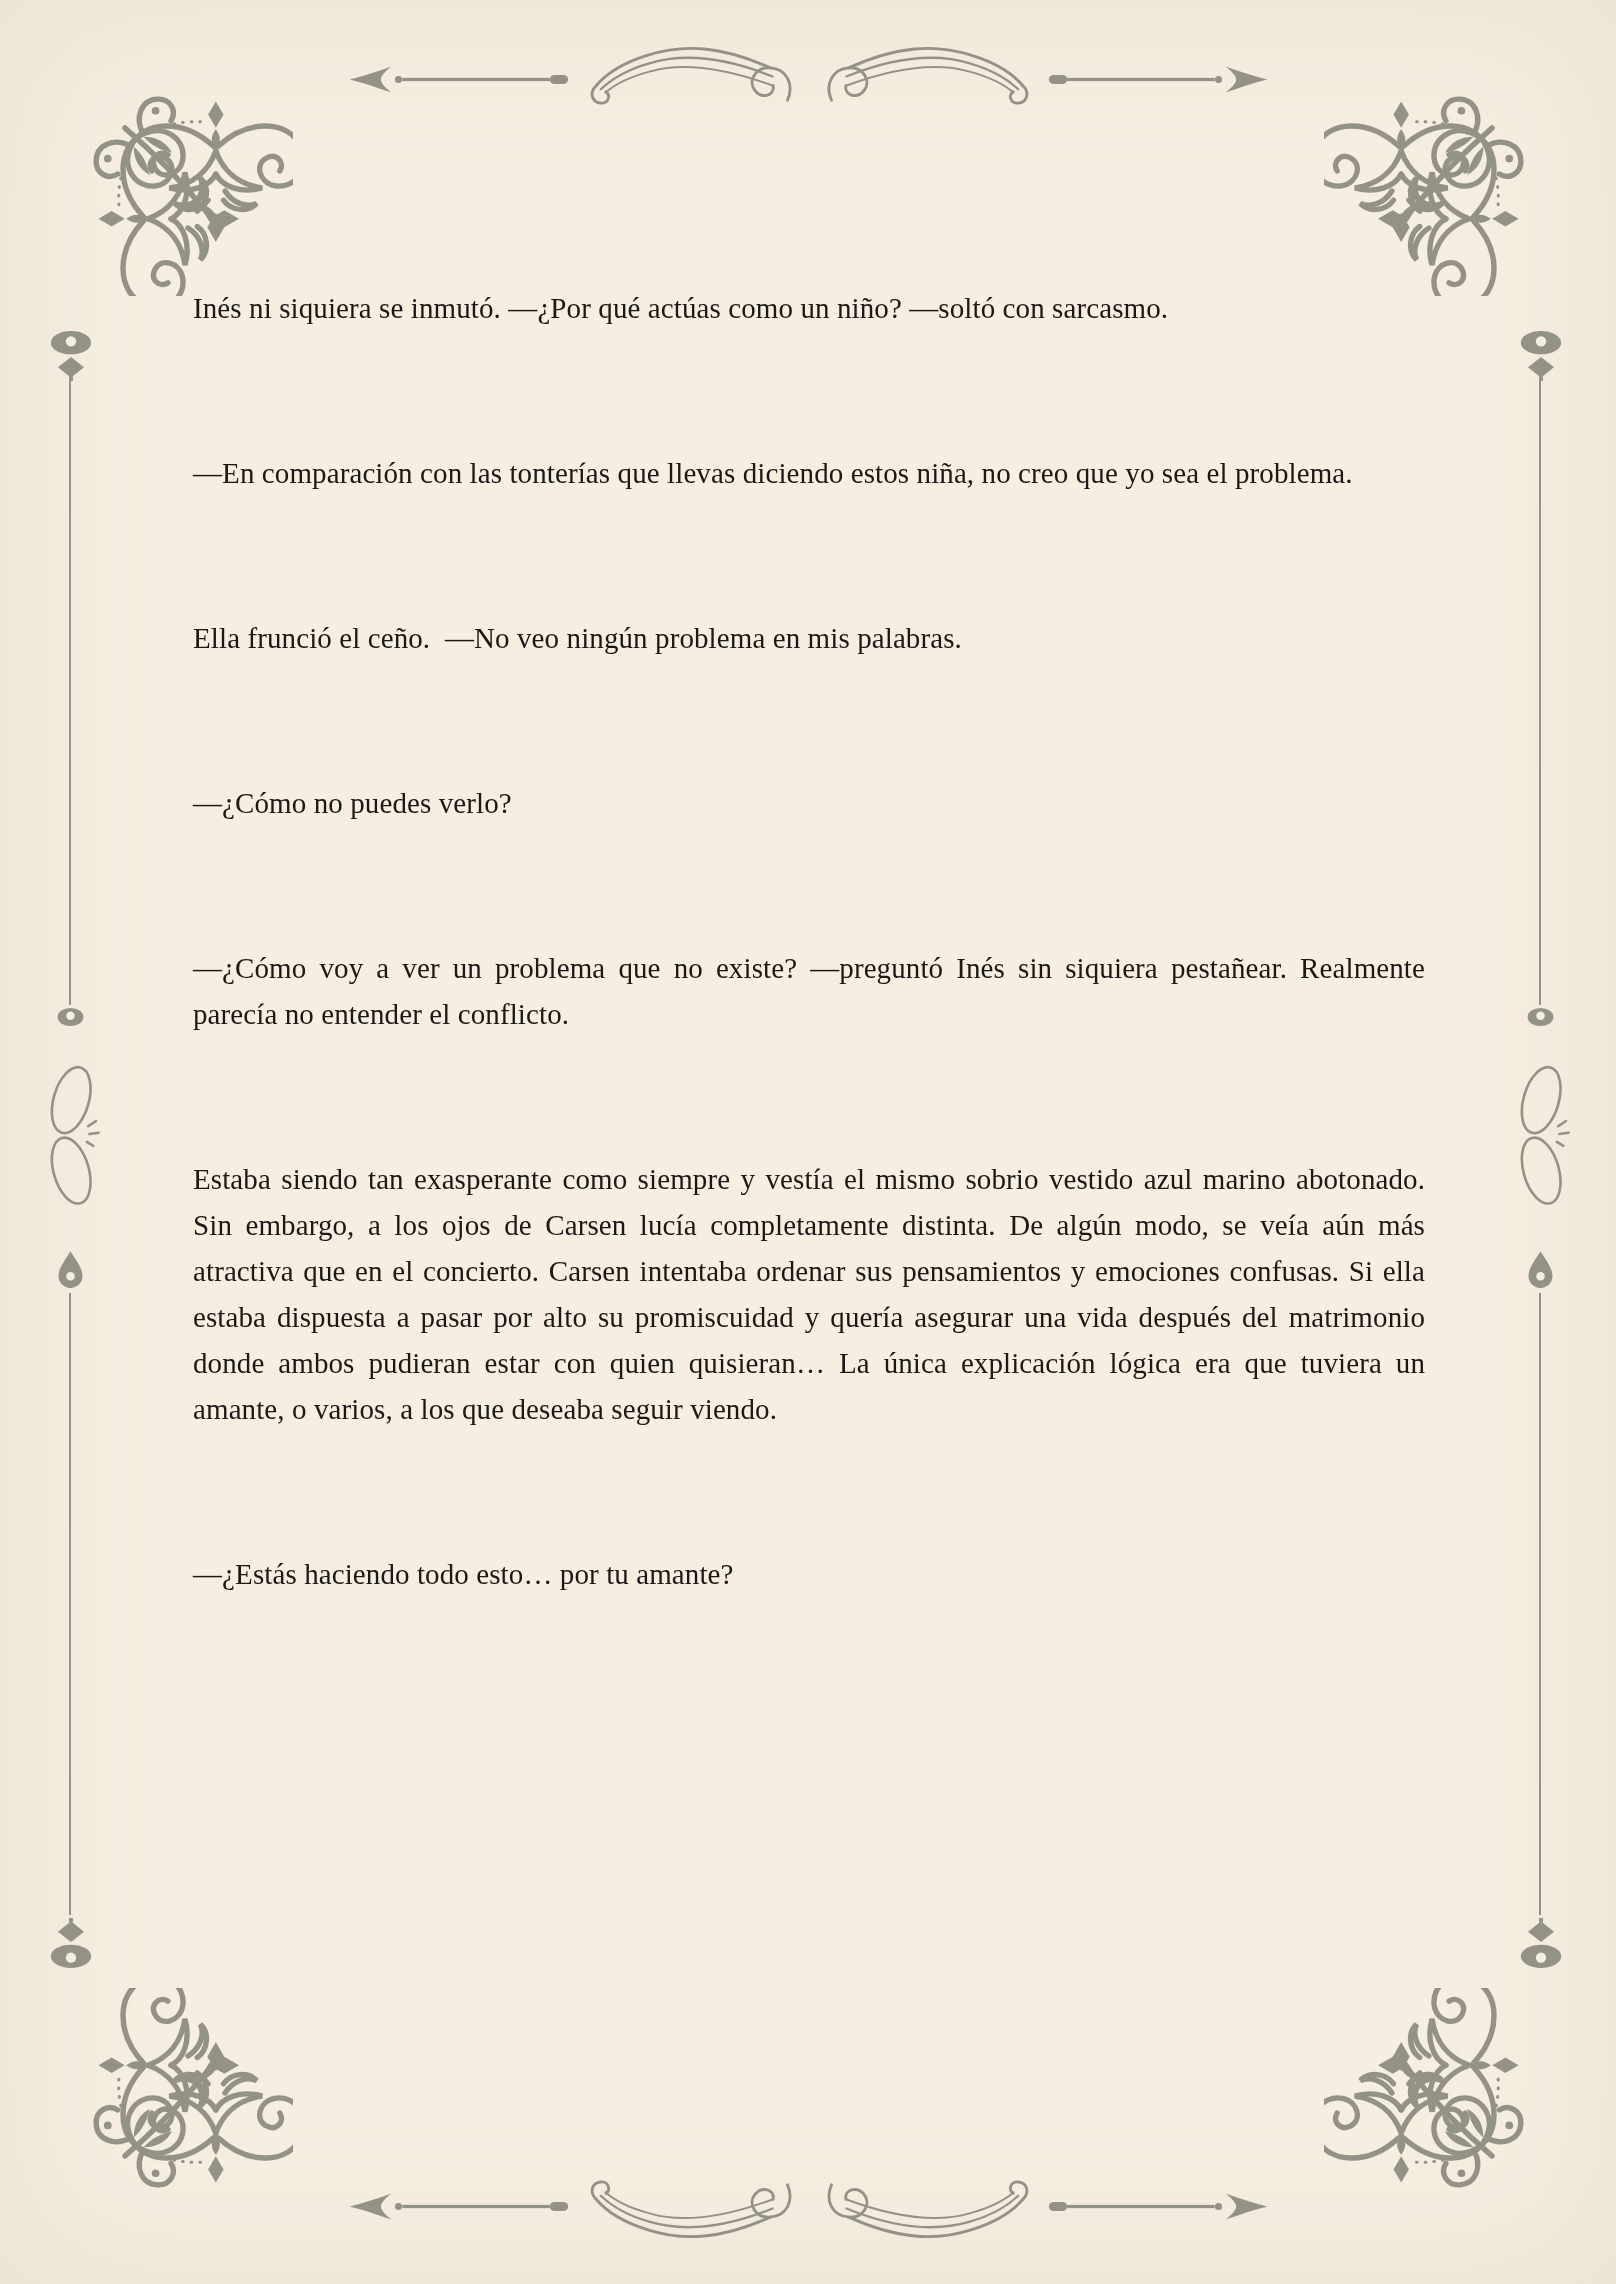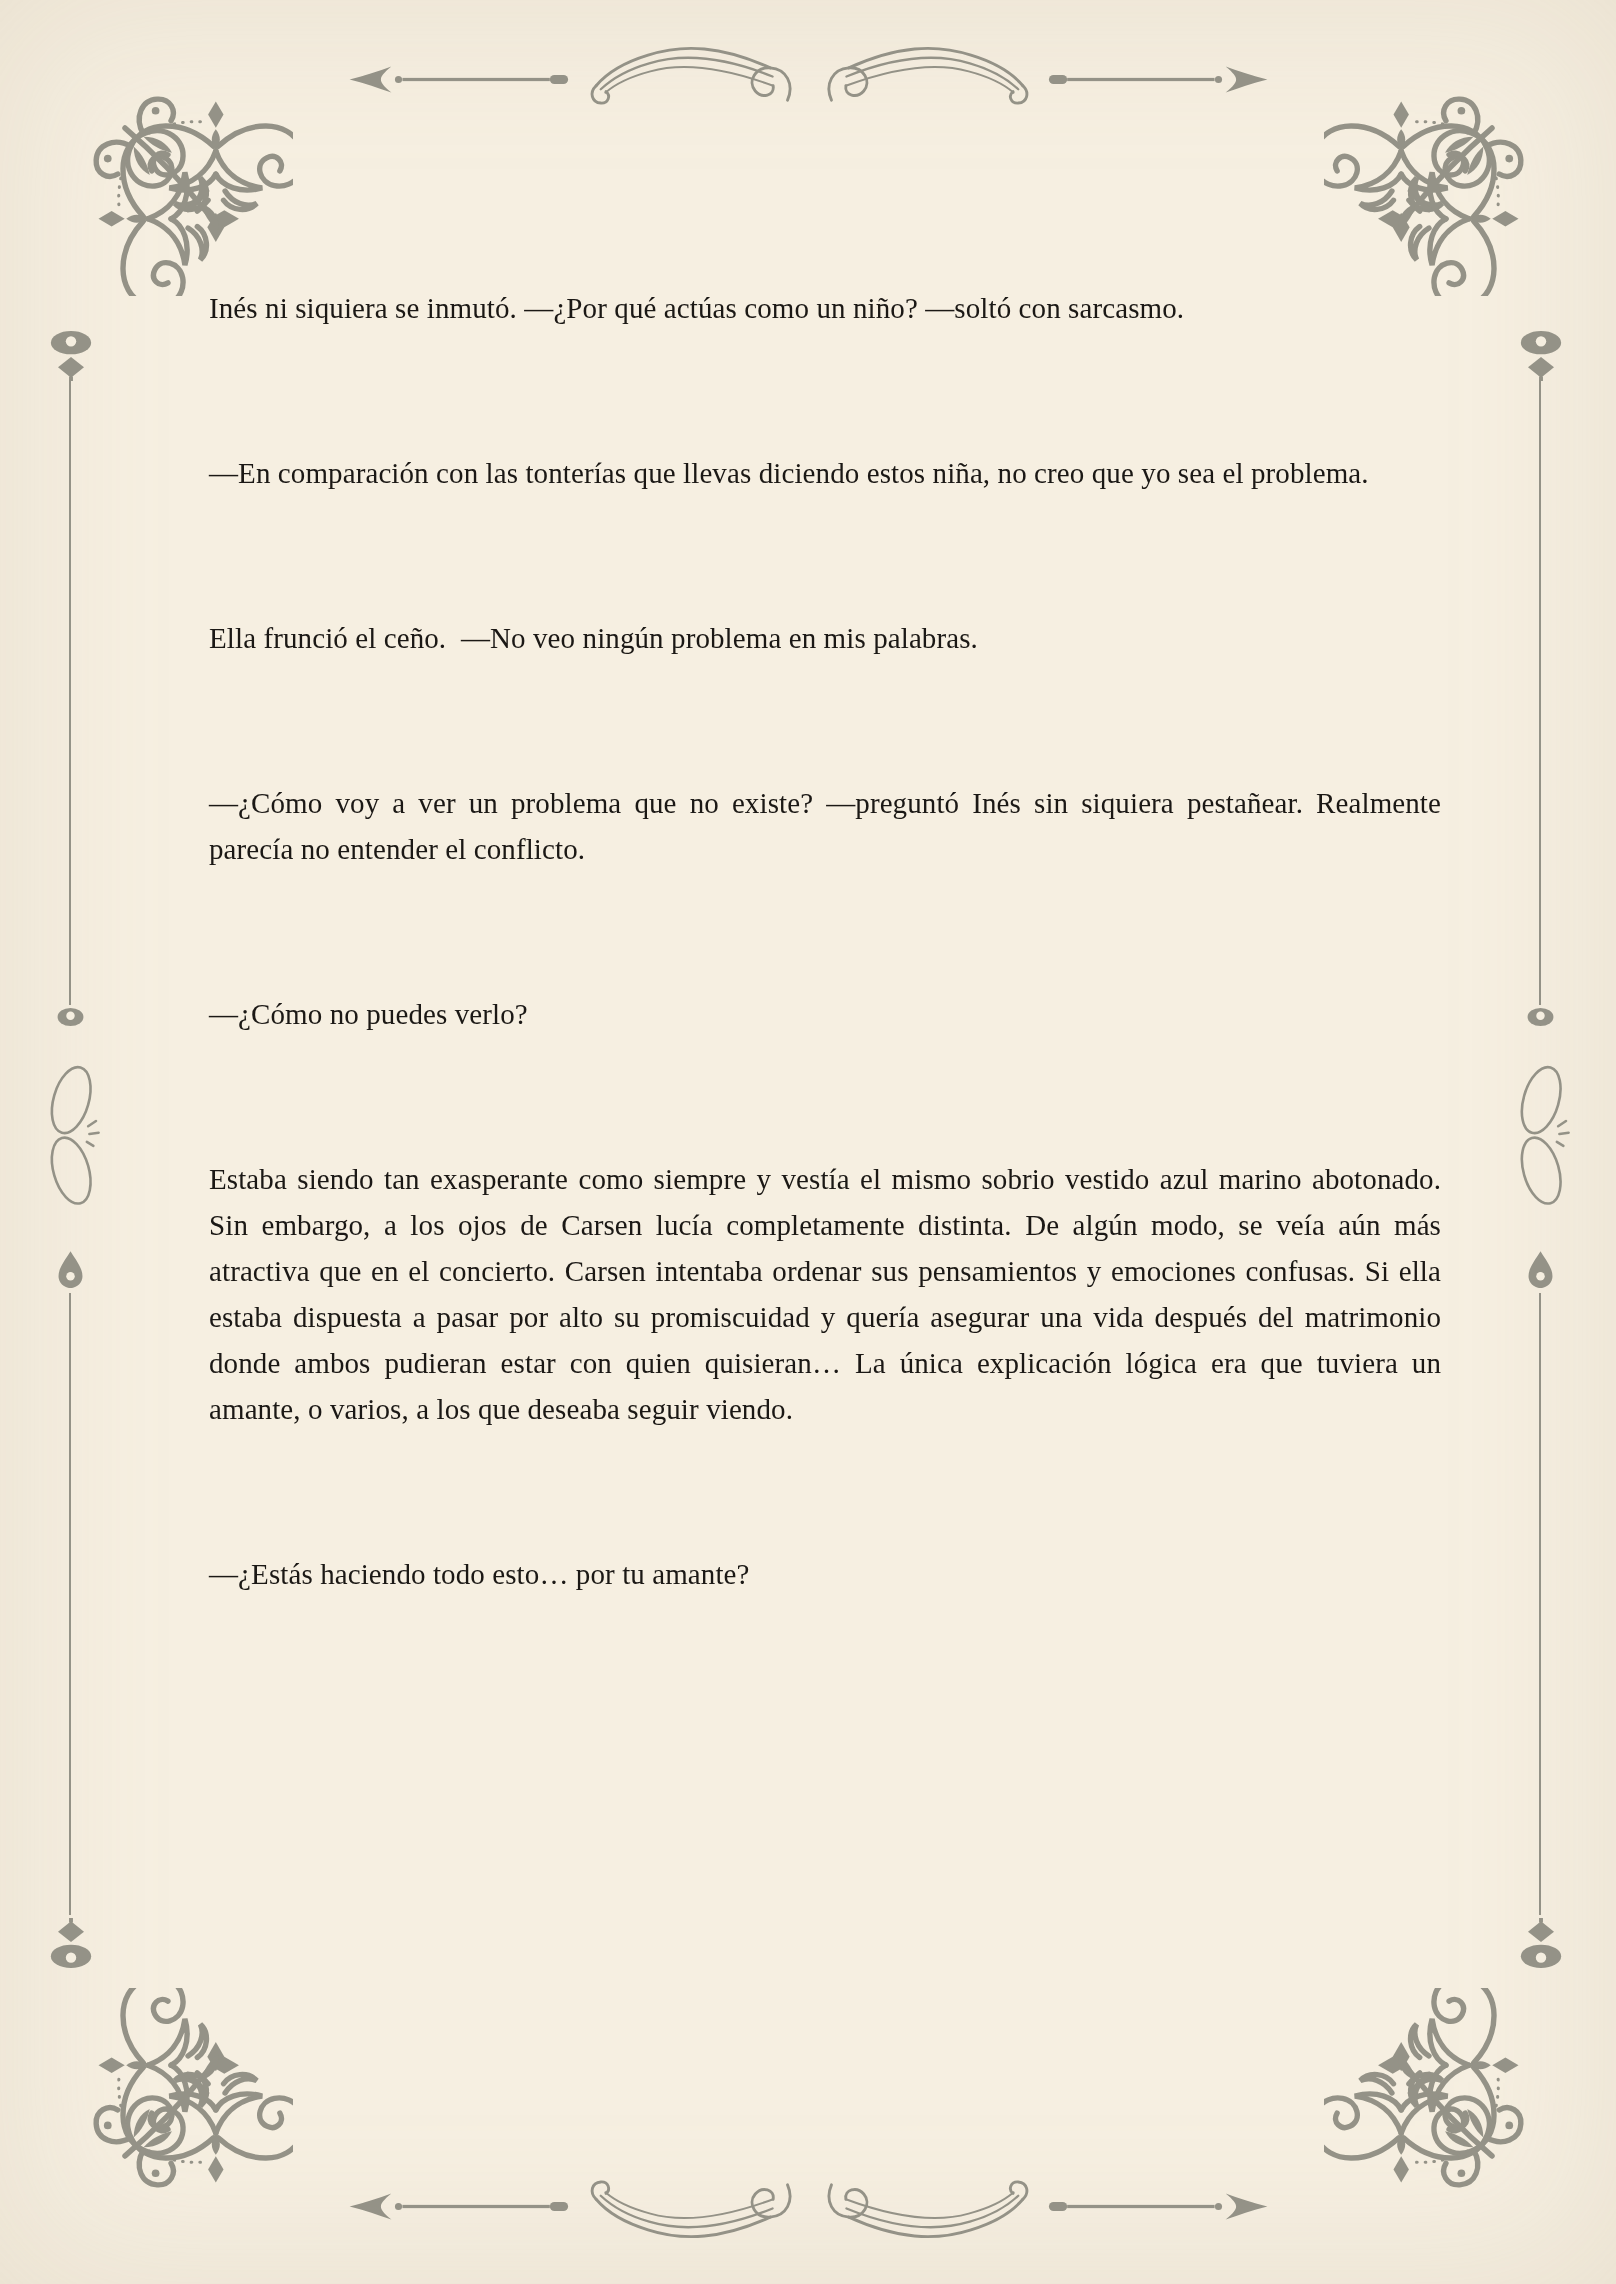--- a/index.html
+++ b/index.html
@@ -13,21 +13,21 @@
     width:1617px;height:2284px;position:relative;overflow:hidden;
     background:var(--bg);
     font-family:"Liberation Serif","DejaVu Serif",serif;
   }
   .page{
     position:absolute;inset:0;
     box-shadow:inset 0 0 169px rgba(188,172,146,.22);
   }
   
   .text-column{
-    position:absolute;left:209px;top:285px;width:1232px;
+    position:absolute;left:193px;top:285px;width:1232px;
     color:var(--ink);
     font-size:29px;line-height:46px;letter-spacing:0.1px;
     text-align:justify;text-justify:inter-word;
   }
   .text-column p{margin:0 0 119px 0;}
   .text-column p:last-child{margin-bottom:4px;}
   
   .orn{position:absolute;color:var(--orn);opacity:.9;}
   .orn svg{display:block;width:100%;height:100%;overflow:visible;}
   .defs-holder{position:absolute;width:0;height:0;overflow:hidden;}
@@ -270,20 +270,20 @@
         <svg viewBox="0 0 70 80">
           <use href="#spindle"></use>
         </svg>
       </div>
   </div>
 
   <main class="text-column">
     <p>Inés ni siquiera se inmutó. —¿Por qué actúas como un niño? —soltó con sarcasmo.</p>
     <p>—En comparación con las tonterías que llevas diciendo estos niña, no creo que yo sea el problema.</p>
     <p>Ella frunció el ceño. &nbsp;—No veo ningún problema en mis palabras.</p>
+    <p>—¿Cómo no puedes verlo?</p>
     <p>—¿Cómo voy a ver un problema que no existe? —preguntó Inés sin siquiera pestañear. Realmente parecía no entender el conflicto.</p>
-    <p>—¿Cómo no puedes verlo?</p>
     <p>Estaba siendo tan exasperante como siempre y vestía el mismo sobrio vestido azul marino abotonado. Sin embargo, a los ojos de Carsen lucía completamente distinta. De algún modo, se veía aún más atractiva que en el concierto. Carsen intentaba ordenar sus pensamientos y emociones confusas. Si ella estaba dispuesta a pasar por alto su promiscuidad y quería asegurar una vida después del matrimonio donde ambos pudieran estar con quien quisieran… La única explicación lógica era que tuviera un amante, o varios, a los que deseaba seguir viendo.</p>
     <p>—¿Estás haciendo todo esto… por tu amante?</p>
   </main>
 
 </div>
 
 
 </body></html>

